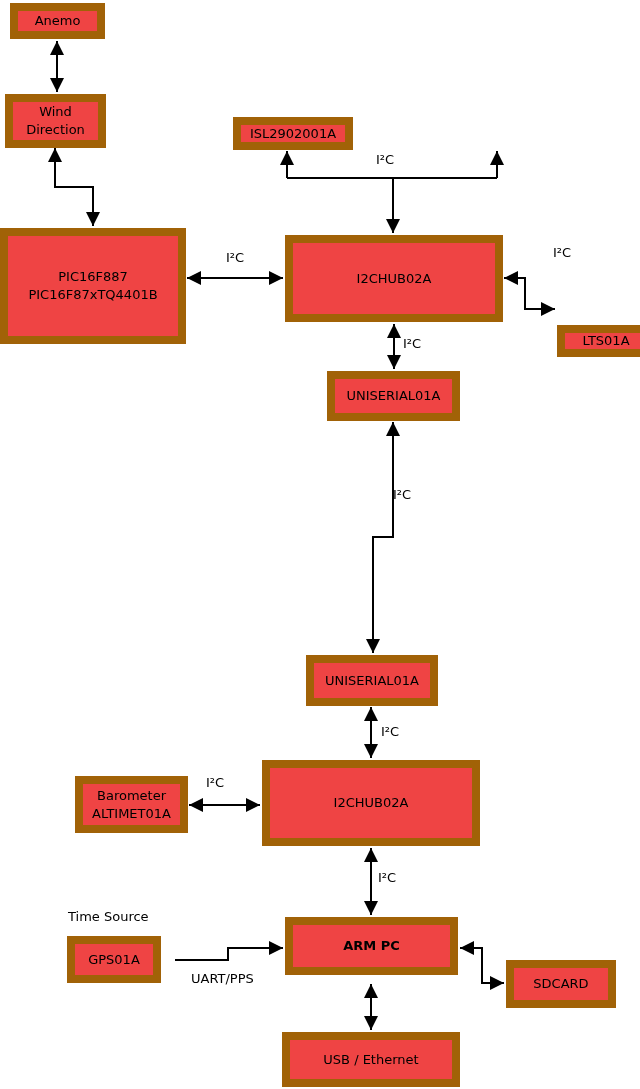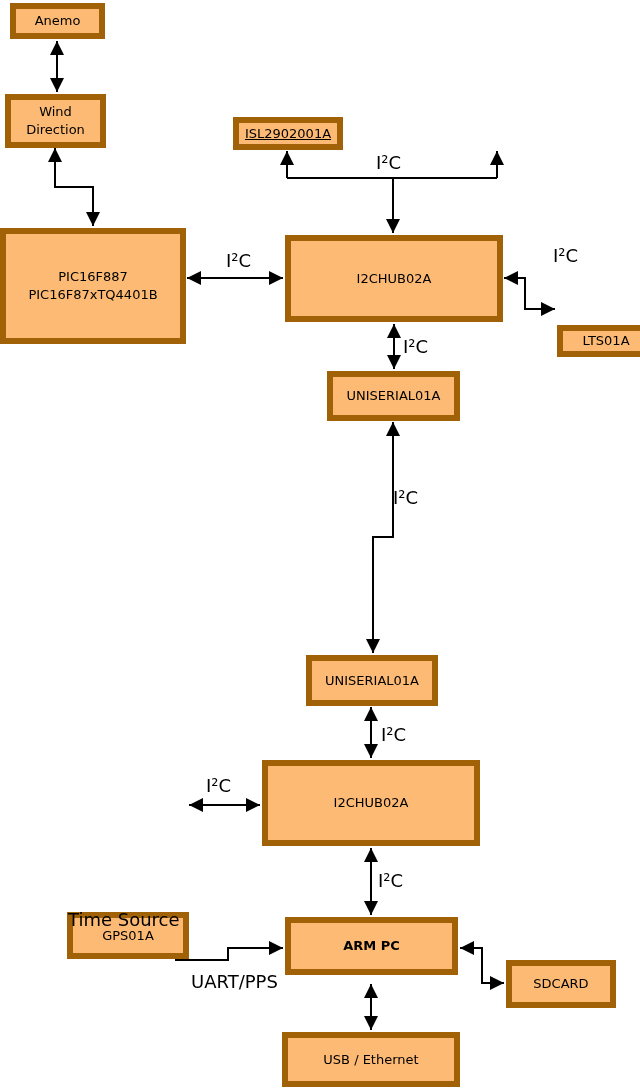--- a/index.html
+++ b/index.html
@@ -7,34 +7,34 @@
     position:relative;
     width:640px;height:1089px;
     background:#ffffff;
     font-family:"DejaVu Sans",sans-serif;
     overflow:hidden;
   }
   #wires{position:absolute;left:0;top:0;width:640px;height:1089px;}
   .node{
     position:absolute;
     box-sizing:border-box;
-    background:#fdba74;
-    border:6px solid #a16207;
+    background:#ef4444;
+    border:8px solid #a16207;
     display:flex;
     align-items:center;
     justify-content:center;
     text-align:center;
     font-size:13px;
     color:#000000;
     white-space:pre-line;
     line-height:1.35;
   }
   .edge-label{
     position:absolute;
-    font-size:18px;
+    font-size:13px;
     color:#000000;
     white-space:nowrap;
   }
 </style>
 </head>
 <body>
 
 <div id="canvas">
 
   <svg id="wires" viewBox="0 0 640 1089" xmlns="http://www.w3.org/2000/svg">
@@ -83,37 +83,39 @@
   </svg>
 
   <div class="node" style="left:10px;top:3px;width:95px;height:36px;">Anemo</div>
 
   <div class="node" style="left:5px;top:94px;width:101px;height:54px;">Wind
 Direction</div>
 
   <div class="node" style="left:0px;top:228px;width:186px;height:116px;">PIC16F887
 PIC16F87xTQ4401B</div>
 
-  <div class="node" style="left:233px;top:117px;width:110px;height:33px;text-decoration:underline;">ISL2902001A</div>
+  <div class="node" style="left:233px;top:117px;width:120px;height:33px;">ISL2902001A</div>
 
 
   <div class="node" style="left:285px;top:235px;width:218px;height:87px;">I2CHUB02A</div>
 
   <div class="node" style="left:557px;top:310px;width:98px;height:32px;margin-top:15px;">LTS01A</div>
 
   <div class="node" style="left:327px;top:371px;width:133px;height:50px;">UNISERIAL01A</div>
 
   <div class="node" style="left:306px;top:655px;width:132px;height:51px;">UNISERIAL01A</div>
 
+  <div class="node" style="left:75px;top:776px;width:113px;height:57px;">Barometer
+ALTIMET01A</div>
 
   <div class="node" style="left:262px;top:760px;width:218px;height:86px;">I2CHUB02A</div>
 
   <div class="node" style="left:285px;top:917px;width:173px;height:58px;font-weight:bold;">ARM PC</div>
 
-  <div class="node" style="left:67px;top:912px;width:122px;height:47px;">GPS01A</div>
+  <div class="node" style="left:67px;top:936px;width:94px;height:47px;">GPS01A</div>
 
   <div class="node" style="left:506px;top:960px;width:110px;height:48px;">SDCARD</div>
 
   <div class="node" style="left:282px;top:1032px;width:178px;height:55px;text-align:right;">USB / Ethernet</div>
 
   <div class="edge-label" style="left:376px;top:152px;">I²C</div>
 
   <div class="edge-label" style="left:226px;top:250px;">I²C</div>
 
   <div class="edge-label" style="left:553px;top:245px;">I²C</div>

